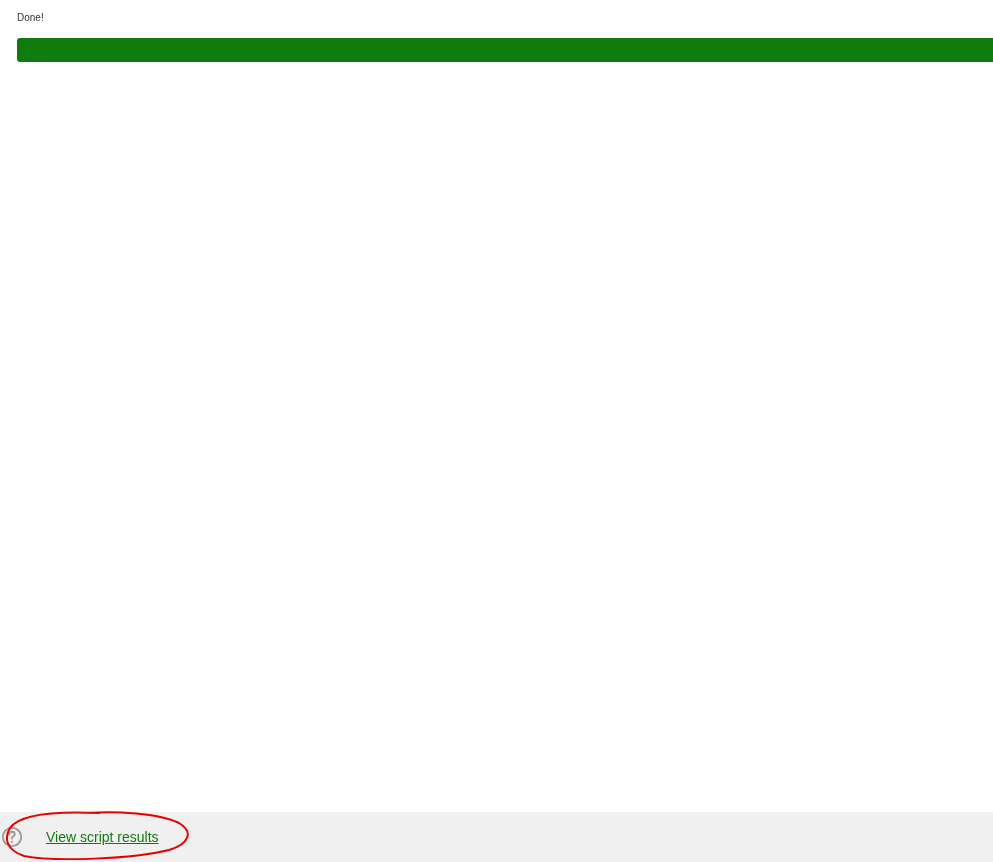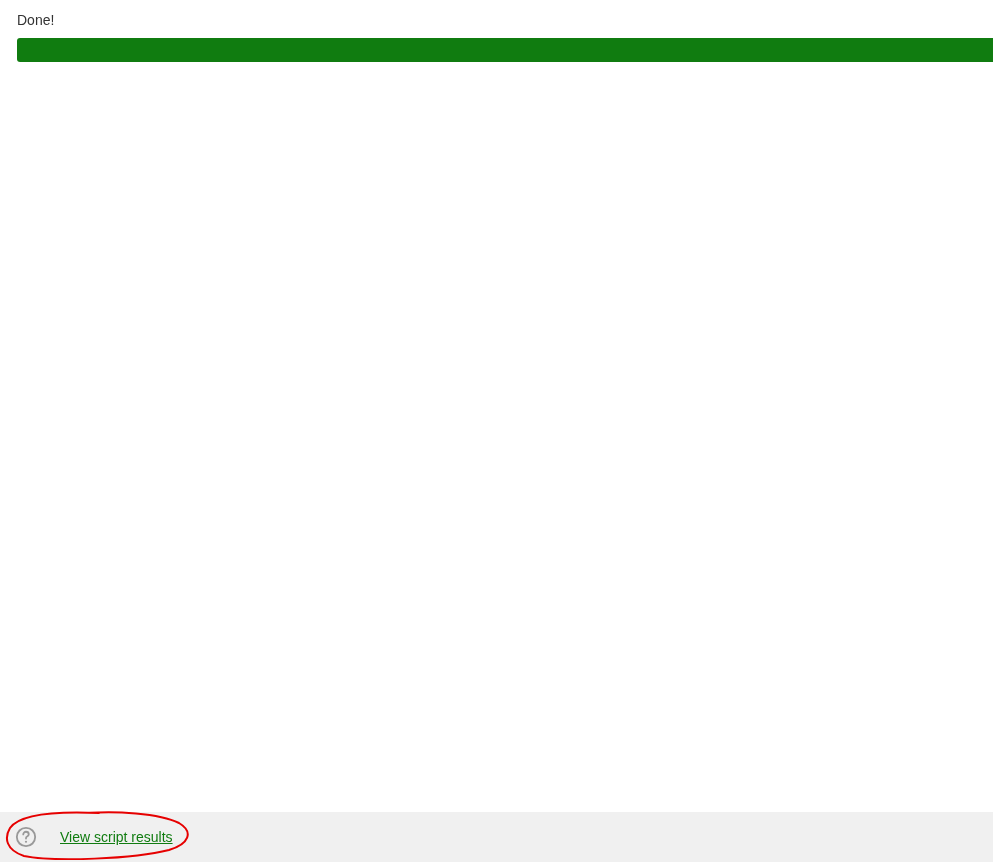--- a/index.html
+++ b/index.html
@@ -12,21 +12,21 @@
       width: 993px;
       height: 862px;
       background: #ffffff;
       position: relative;
       overflow: hidden;
     }
     .status-label {
       position: absolute;
       top: 12px;
       left: 17px;
-      font-size: 14px;
+      font-size: 10px;
       color: #333333;
     }
     .progress-bar-container {
       position: absolute;
       top: 38px;
       left: 17px;
       right: 0;
       height: 24px;
     }
     .progress-bar {
@@ -37,21 +37,21 @@
     }
     .footer-bar {
       position: absolute;
       left: 0;
       right: 0;
       bottom: 0;
       height: 50px;
       background: #f0f0f0;
       display: flex;
       align-items: center;
-      padding-left: 14px;
+      padding-left: 0;
     }
     .help-icon {
       width: 24px;
       height: 24px;
       display: inline-flex;
       align-items: center;
       justify-content: center;
       margin-right: 22px;
     }
     .help-icon svg {

